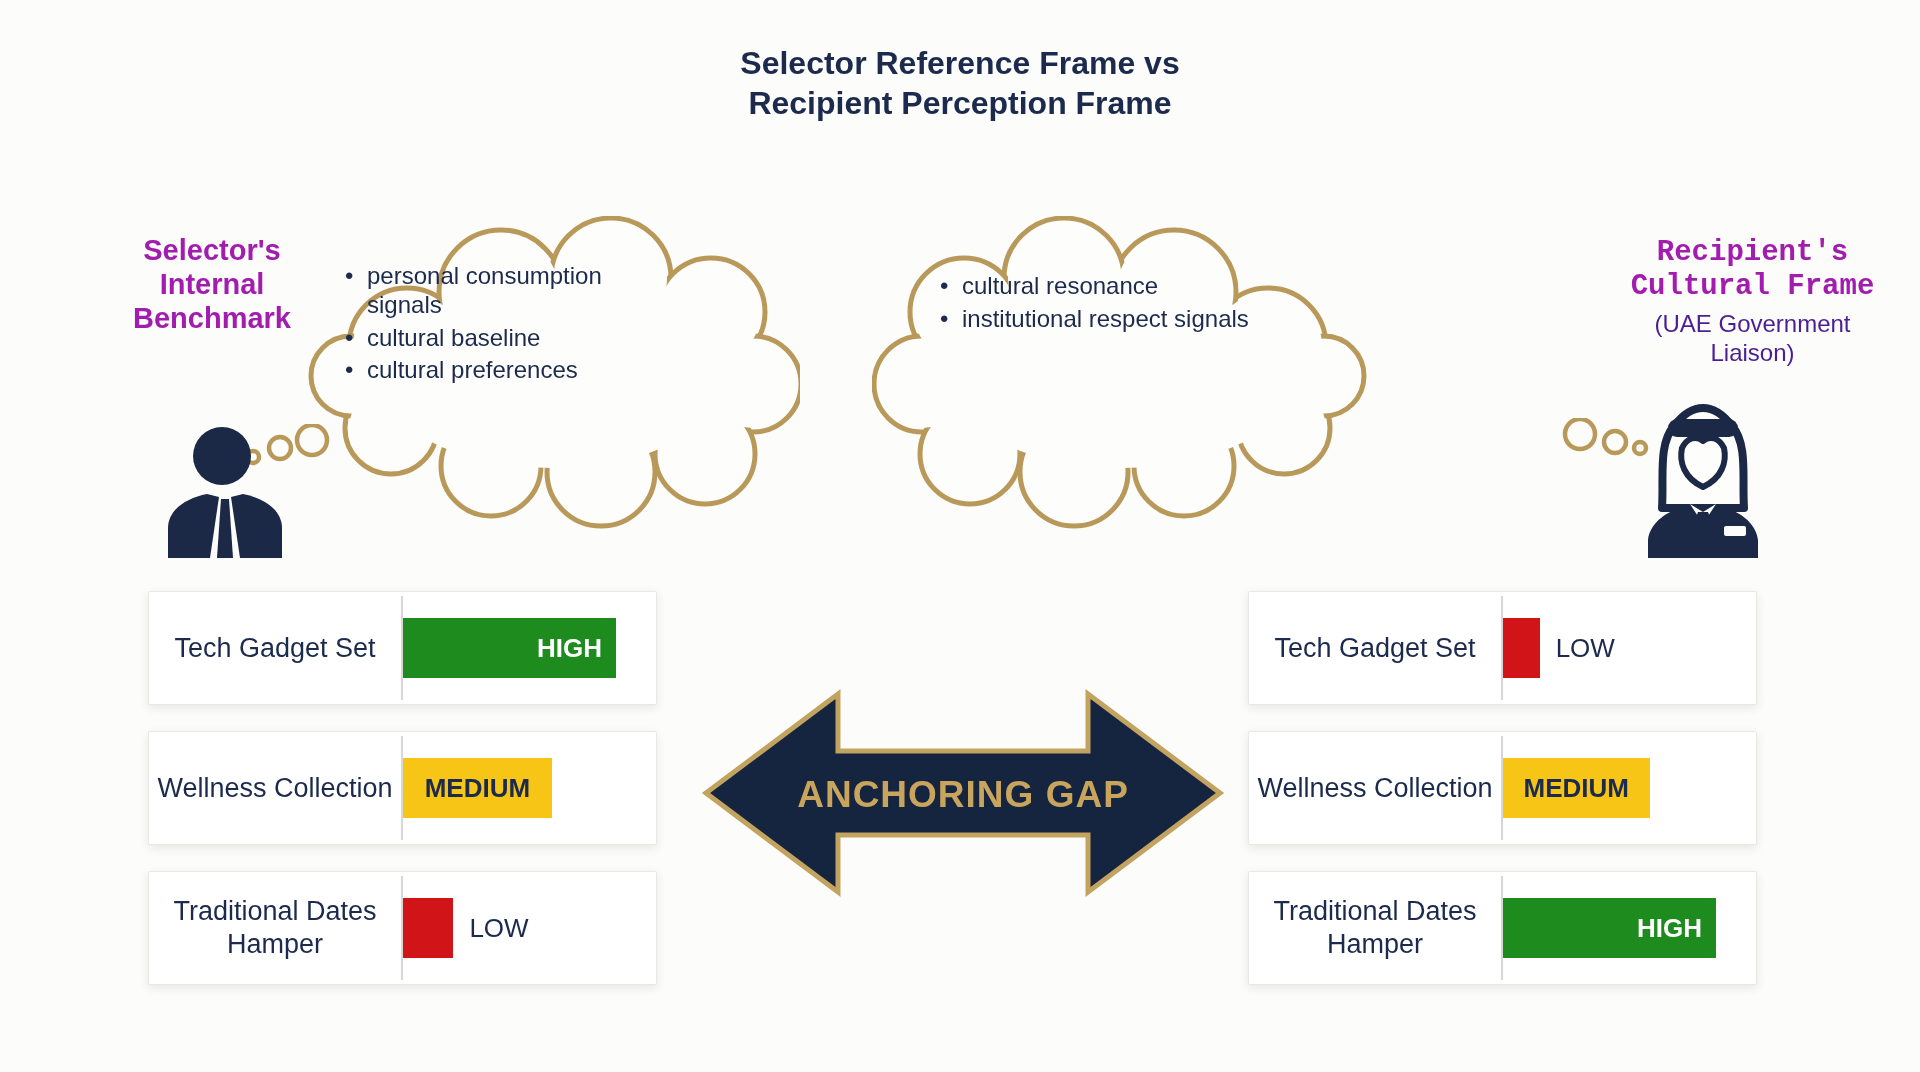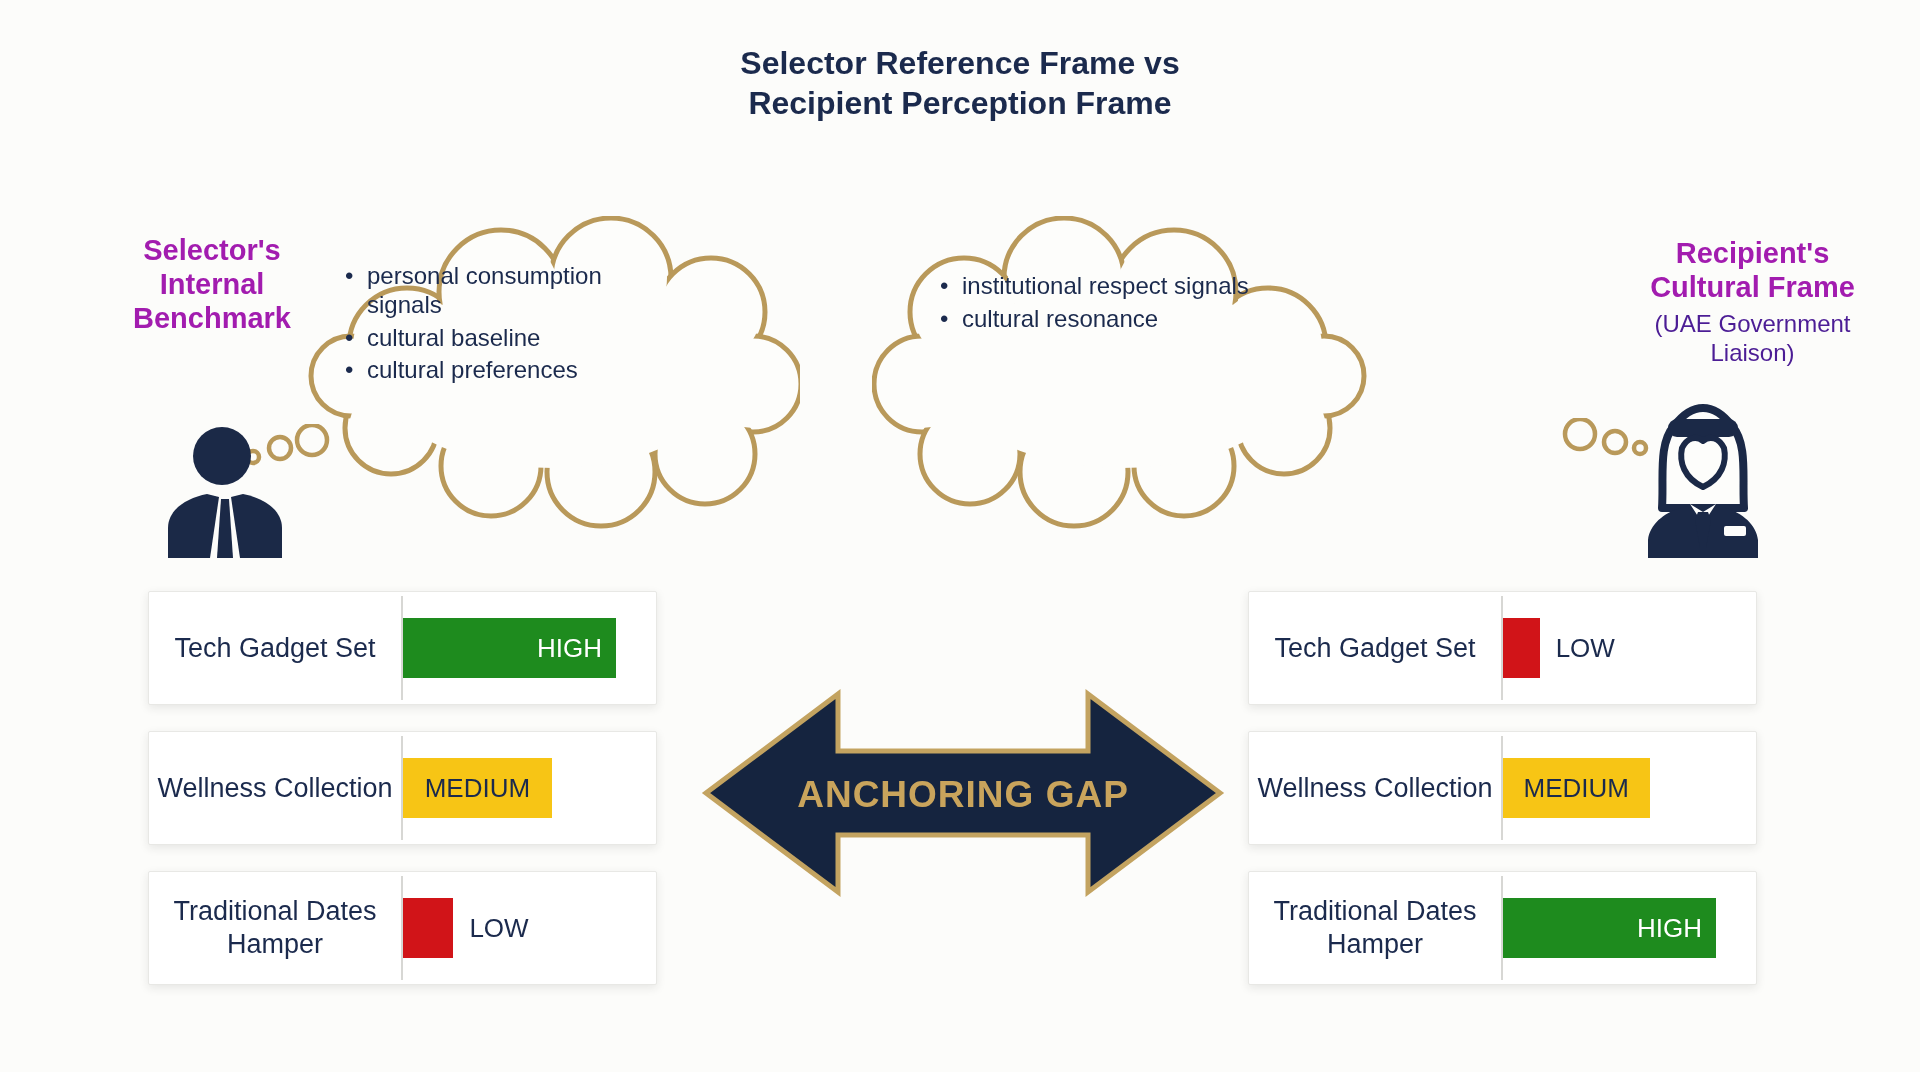--- a/index.html
+++ b/index.html
@@ -13,21 +13,21 @@
     position:absolute;top:44px;left:0;width:100%;
     text-align:center;font-size:32px;font-weight:bold;
     line-height:1.24;white-space:pre-line;color:#1b2a4d;
   }
   .side-label{
     position:absolute;font-weight:bold;color:#a21caf;
     white-space:pre-line;text-align:center;
     font-size:29px;line-height:1.18;
   }
   .side-label.left{left:92px;top:233px;width:240px;}
-  .side-label.right-bold{left:1595px;top:236px;width:315px;}
+  .side-label.right-bold{left:1595px;top:236px;width:315px;font-family:Liberation Mono, monospace;}
   .side-sublabel{
     position:absolute;left:1595px;top:310px;width:315px;
     font-size:24px;line-height:1.2;text-align:center;
     white-space:pre-line;color:#4c1d95;
   }
   .cloud{position:absolute;}
   .cloud-left{left:303px;top:216px;}
   .cloud-right{left:872px;top:216px;}
   .trail{position:absolute;}
   .trail-left{left:240px;top:424px;}
@@ -50,21 +50,21 @@
     display:flex;align-items:stretch;
   }
   .card-label{
     width:252px;display:flex;align-items:center;justify-content:center;
     text-align:center;font-size:27px;line-height:1.22;color:#1b2a4d;
     padding:4px 8px;box-sizing:border-box;
   }
   .vdivider{width:2px;background:#d7d7d4;margin:4px 0;}
   .bar-area{flex:1;display:flex;align-items:center;padding-right:24px;min-width:0;}
   .bar{height:60px;display:flex;align-items:center;box-sizing:border-box;}
-  .bar-label-in{font-size:26px;font-weight:400;padding:0 14px;white-space:nowrap;}
+  .bar-label-in{font-size:26px;font-weight:700;padding:0 14px;white-space:nowrap;}
   .bar-label-out{font-size:26px;font-weight:400;margin-left:16px;color:#1b2a4d;white-space:nowrap;}
   .arrow-wrap{position:absolute;left:698px;top:686px;}
   
   #card-l0{left:148px;top:591px;} #card-l1{left:148px;top:731px;} #card-l2{left:148px;top:871px;}
   #card-r0{left:1248px;top:591px;} #card-r1{left:1248px;top:731px;} #card-r2{left:1248px;top:871px;}
 </style>
 </head>
 <body>
 
 <div class="stage">
@@ -139,22 +139,22 @@
 
   <div class="thoughts thoughts-left">
     <ul>
       <li>personal consumption signals</li>
       <li>cultural baseline</li>
       <li>cultural preferences</li>
     </ul>
   </div>
   <div class="thoughts thoughts-right">
     <ul>
+      <li>cultural resonance</li>
       <li>institutional respect signals</li>
-      <li>cultural resonance</li>
     </ul>
   </div>
 
   <svg class="trail trail-left" width="110" height="50" viewBox="0 0 110 50">
     <g fill="none" stroke="#b9995a" stroke-width="4.5">
       <circle cx="72" cy="16" r="15"></circle>
         <circle cx="40" cy="24" r="11"></circle>
         <circle cx="13" cy="33" r="6"></circle>
     </g>
   </svg>

